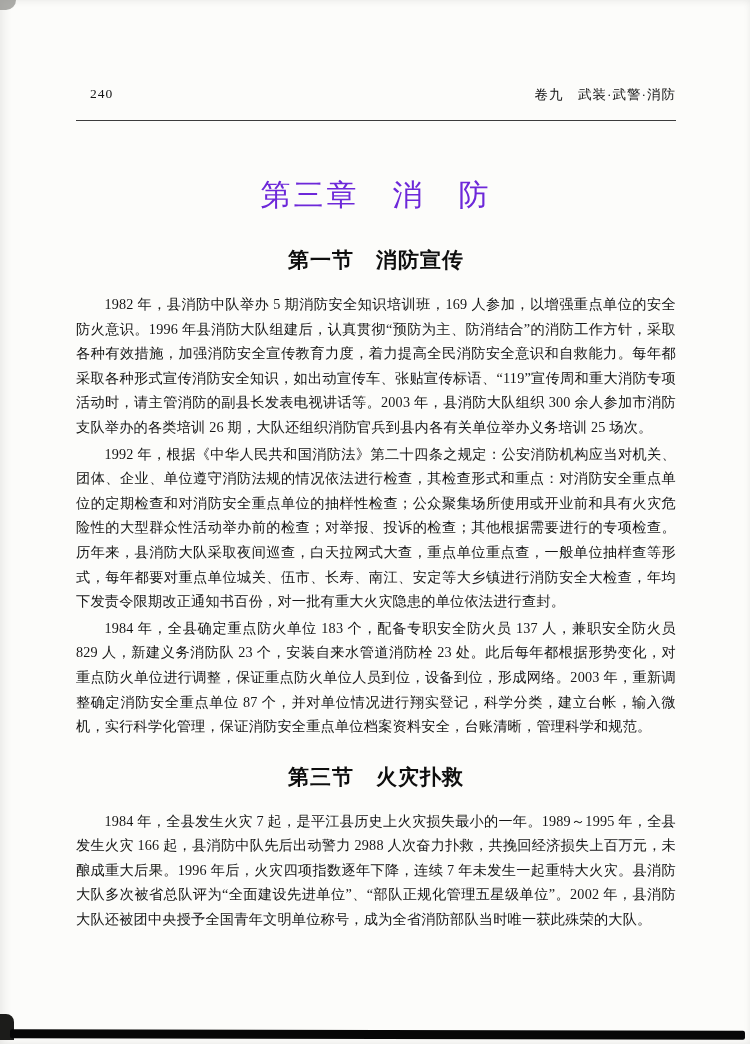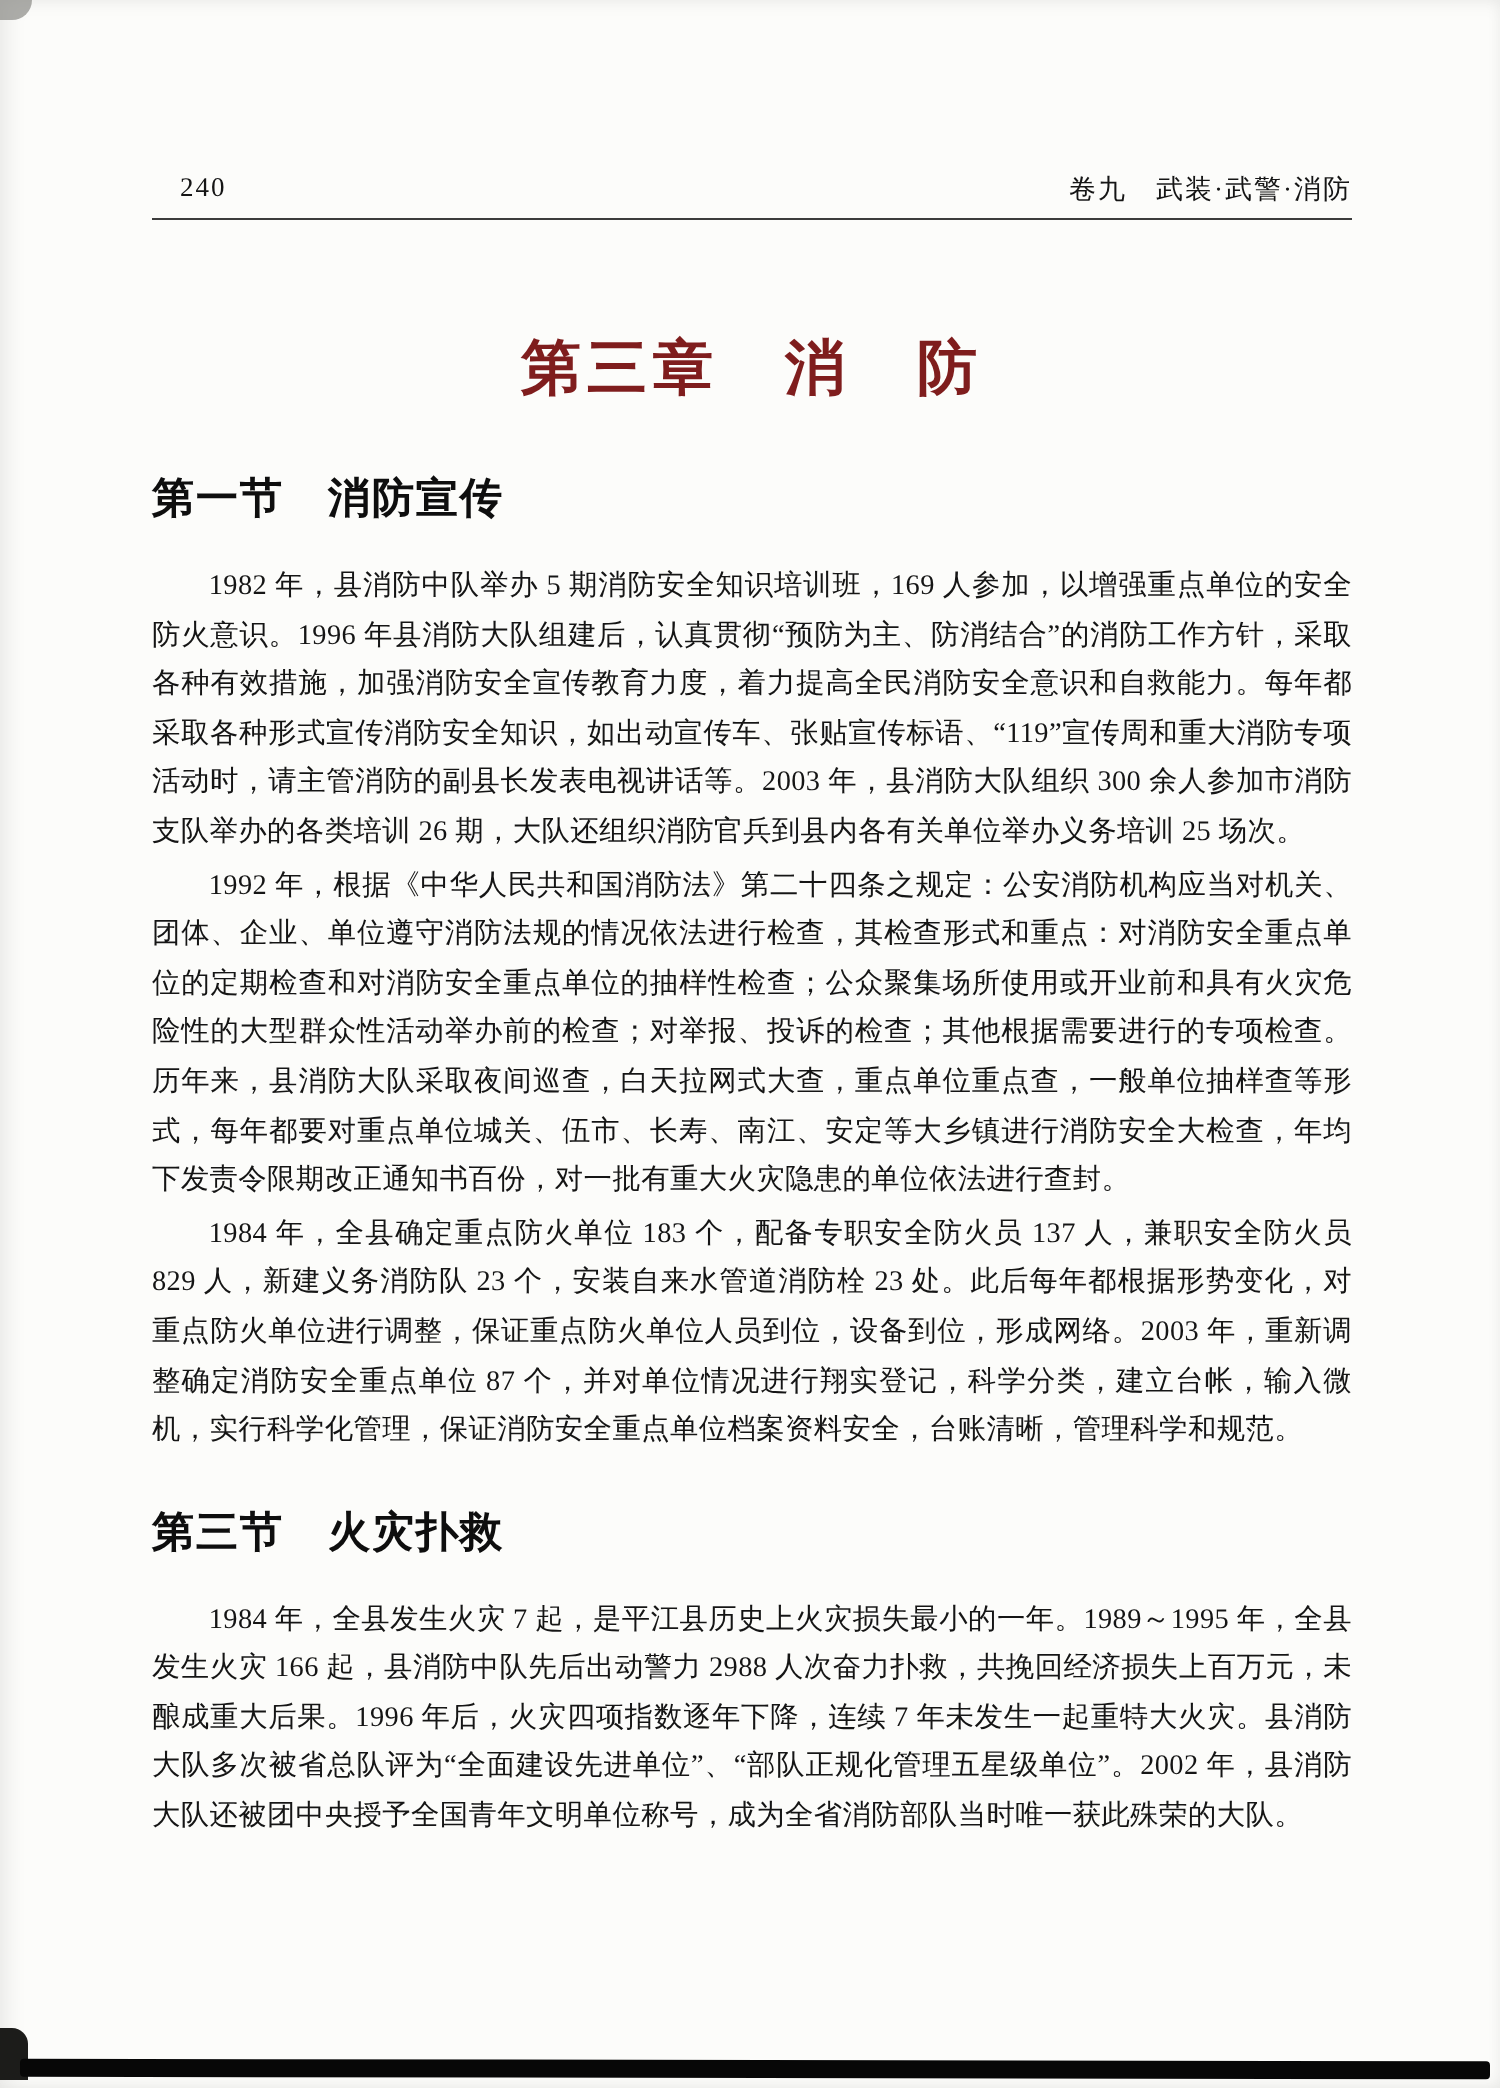--- a/index.html
+++ b/index.html
@@ -18,46 +18,47 @@
     position: absolute;
     left: 76px;
     top: 84px;
     width: 600px;
   }
   .running-header {
     position: relative;
     height: 22px;
     font-size: 13.5px;
     border-bottom: 1.5px solid #3c3c3c;
-    padding-bottom: 3px;
+    padding-bottom: 14px;
   }
   .page-num {
     position: absolute;
     left: 14px;
     top: 2px;
     letter-spacing: 1px;
   }
   .volume-title {
     position: absolute;
     left: 0; right: 0;
     top: 2px;
     text-align: right;
     letter-spacing: 1px;
   }
   .chapter-title {
     margin: 54px 0 30px 0;
     text-align: center;
     font-size: 30px;
-    font-weight: bold;
+    font-weight: normal;
     font-family: "Liberation Sans", "DejaVu Sans", sans-serif;
     letter-spacing: 3px;
-    color: #7f1d1d;
+    color: #6d28d9;
   }
   .section-title {
     margin: 24px 0 18px 0;
+    text-align: center;
     font-size: 21px;
     font-weight: bold;
     font-family: "Liberation Sans", "DejaVu Sans", sans-serif;
     letter-spacing: 1px;
     color: #0e0e0e;
   }
   .body-para {
     margin: 0 0 2px 0;
     font-size: 14.2px;
     line-height: 24.6px;

